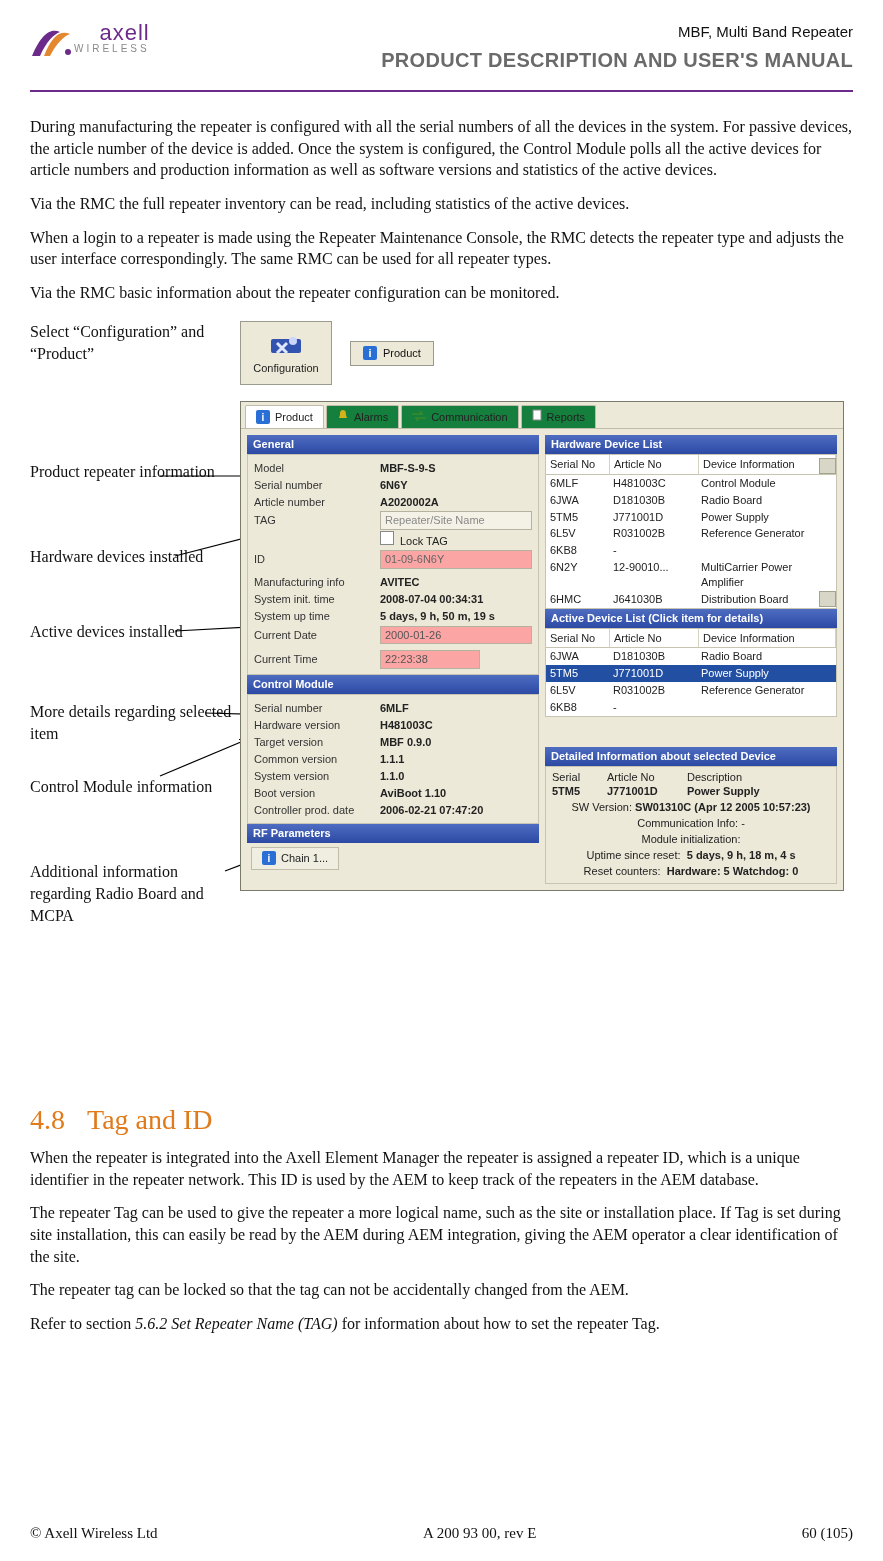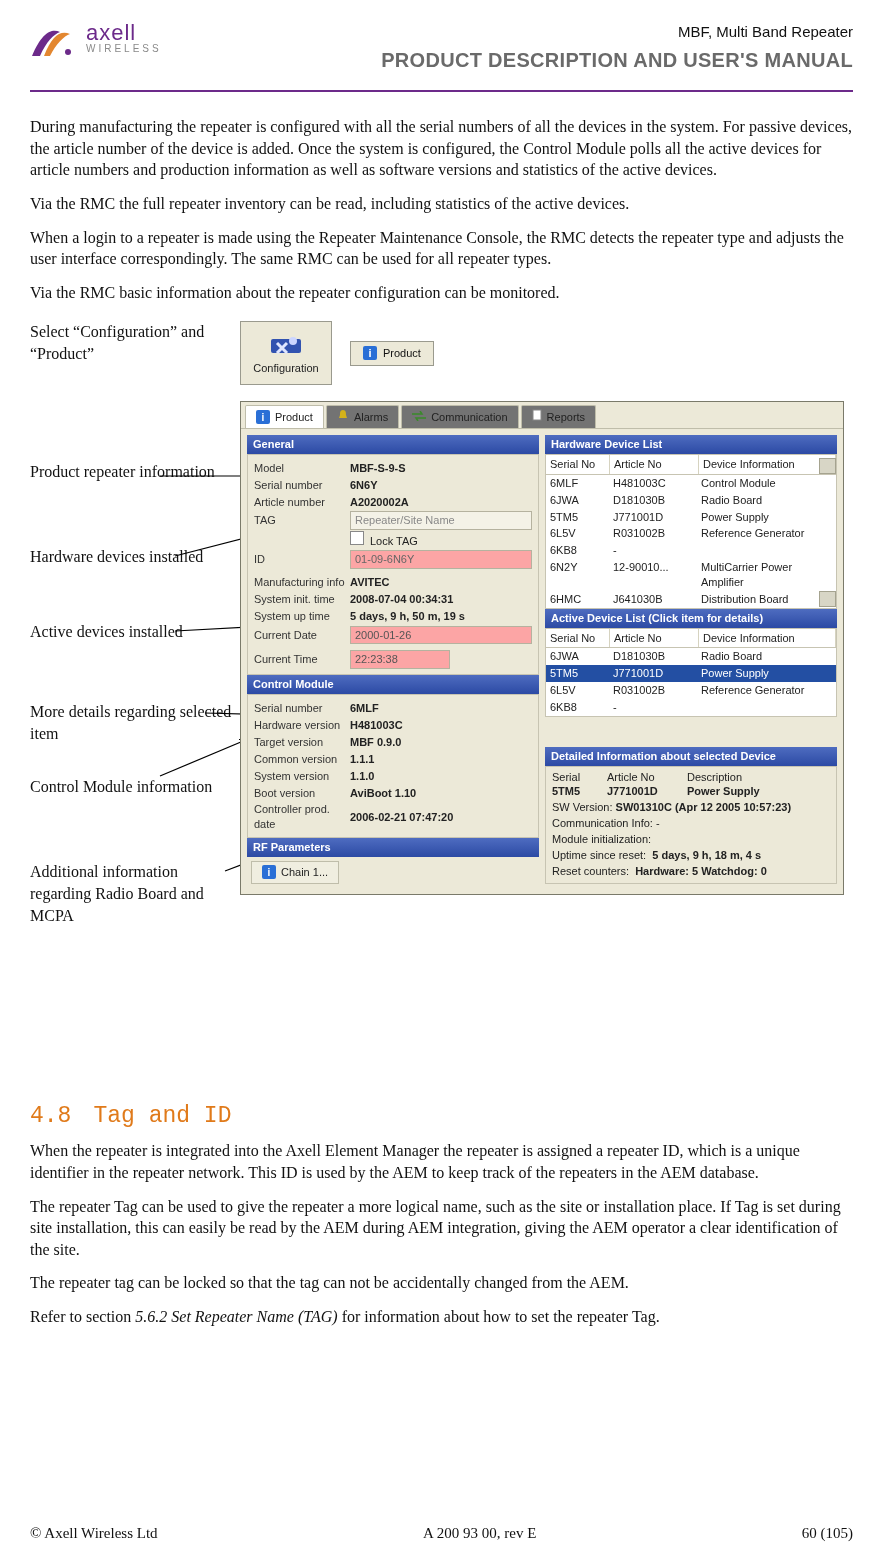--- a/index.html
+++ b/index.html
@@ -28,21 +28,21 @@
   }
   .page{
     padding:22px 30px 0 30px;
     box-sizing:border-box;
   }
   
   .header{
     display:flex;justify-content:space-between;align-items:flex-start;
     padding-bottom:12px;
   }
-  .logo{display:flex;align-items:flex-start;gap:12px;}
+  .logo{display:flex;align-items:flex-start;gap:0;text-align:right;}
   .logo-mark{width:44px;height:38px;position:relative;}
   .logo-mark svg{width:100%;height:100%;}
   .logo-text{display:flex;flex-direction:column;line-height:1;}
   .logo-text .brand{font-family:Arial,Helvetica,sans-serif;color:var(--purple);font-size:22px;font-weight:400;letter-spacing:1px;}
   .logo-text .sub{font-family:Arial,Helvetica,sans-serif;color:#8a8a8a;font-size:10px;letter-spacing:3px;}
   .header-right{text-align:right;font-family:Arial,Helvetica,sans-serif;}
   .doc-title{font-size:15px;color:#111;margin-bottom:5px;}
   .doc-subtitle{font-size:20px;color:#6a6a6a;font-weight:700;letter-spacing:0.3px;}
   .rule{height:2px;background:var(--rule);margin:4px 0 24px 0;}
   
@@ -77,37 +77,37 @@
   .app-window{
     border:1px solid #7a7a6a;
     background:var(--win-panel);
     font-family:Tahoma,Arial,sans-serif;
     font-size:11px;color:#222;
   }
   .tabs{
     display:flex;gap:2px;background:#ece9d8;padding:3px 4px 0 4px;border-bottom:1px solid #bfbdaa;
   }
   .tab{
-    background:#737373;border:1px solid #bfbdaa;border-bottom:none;
+    background:#15803d;border:1px solid #bfbdaa;border-bottom:none;
     padding:3px 10px;display:flex;align-items:center;gap:5px;border-radius:2px 2px 0 0;
   }
   .tab.active{background:#fff;}
   .content{
     display:flex;gap:6px;padding:6px;background:var(--win-panel);
   }
   .col{flex:1;display:flex;flex-direction:column;}
   .section-hdr{
     background:linear-gradient(#4e6cc0,#2c4aa4);color:#fff;font-weight:700;
     padding:2px 6px;font-size:11px;
   }
   .section-body{
     background:#ece9d8;border:1px solid #c7c4b2;padding:4px 6px;
   }
   .kv{display:flex;align-items:center;margin:1px 0;min-height:16px;}
-  .kv .k{width:96px;color:#333;}
+  .kv .k{width:126px;color:#333;}
   .kv .v{font-weight:700;}
   .input{
     flex:1;background:#fca5a5;border:1px solid #b5b29f;padding:1px 4px;min-height:14px;
     font-family:Tahoma,Arial,sans-serif;font-size:11px;color:#555;
   }
   .checkbox{width:12px;height:12px;border:1px solid #888;background:#fff;display:inline-block;margin-right:6px;}
   .list-hdr{
     background:#fff;border:1px solid #c7c4b2;display:flex;font-size:11px;
   }
   .list-hdr span{padding:2px 4px;border-right:1px solid #d6d3c0;}
@@ -118,30 +118,30 @@
   .list-row{display:flex;padding:0 0;}
   .list-row span{padding:1px 4px;}
   .list-row.sel{background:var(--win-selection2);color:#fff;}
   .c1{width:55px;}
   .c2{width:80px;}
   .c3{flex:1;}
   .scroll-thumb{position:absolute;right:1px;top:20px;width:15px;height:14px;background:#d8d6c6;border:1px solid #a5a38f;}
   .list-wrap{position:relative;}
   .details{background:#ece9d8;border:1px solid #c7c4b2;padding:3px 6px;font-size:11px;}
   .details .hdr{display:flex;}
-  .details .row{margin:1px 0;}
+  .details .row{margin:1px 0;text-align:center;}
   .rf-row{background:var(--win-panel);padding:4px;}
   .chain-btn{
     display:inline-flex;align-items:center;gap:5px;background:#f0eee0;border:1px solid #bfbdaa;
     padding:3px 10px;font-size:11px;
   }
   
   h2.sec{
-    font-family:Liberation Mono, monospace;color:var(--orange);
-    font-size:23px;font-weight:400;margin:120px 0 8px 0;
+    font-family:Liberation Serif, serif;color:var(--orange);
+    font-size:28px;font-weight:400;margin:120px 0 8px 0;
   }
   h2.sec .num{margin-right:22px;}
   .italic{font-style:italic;}
   
   .footer{
     position:absolute;left:30px;right:30px;bottom:18px;
     display:flex;justify-content:space-between;font-size:15px;
   }
 </style>
 </head>

